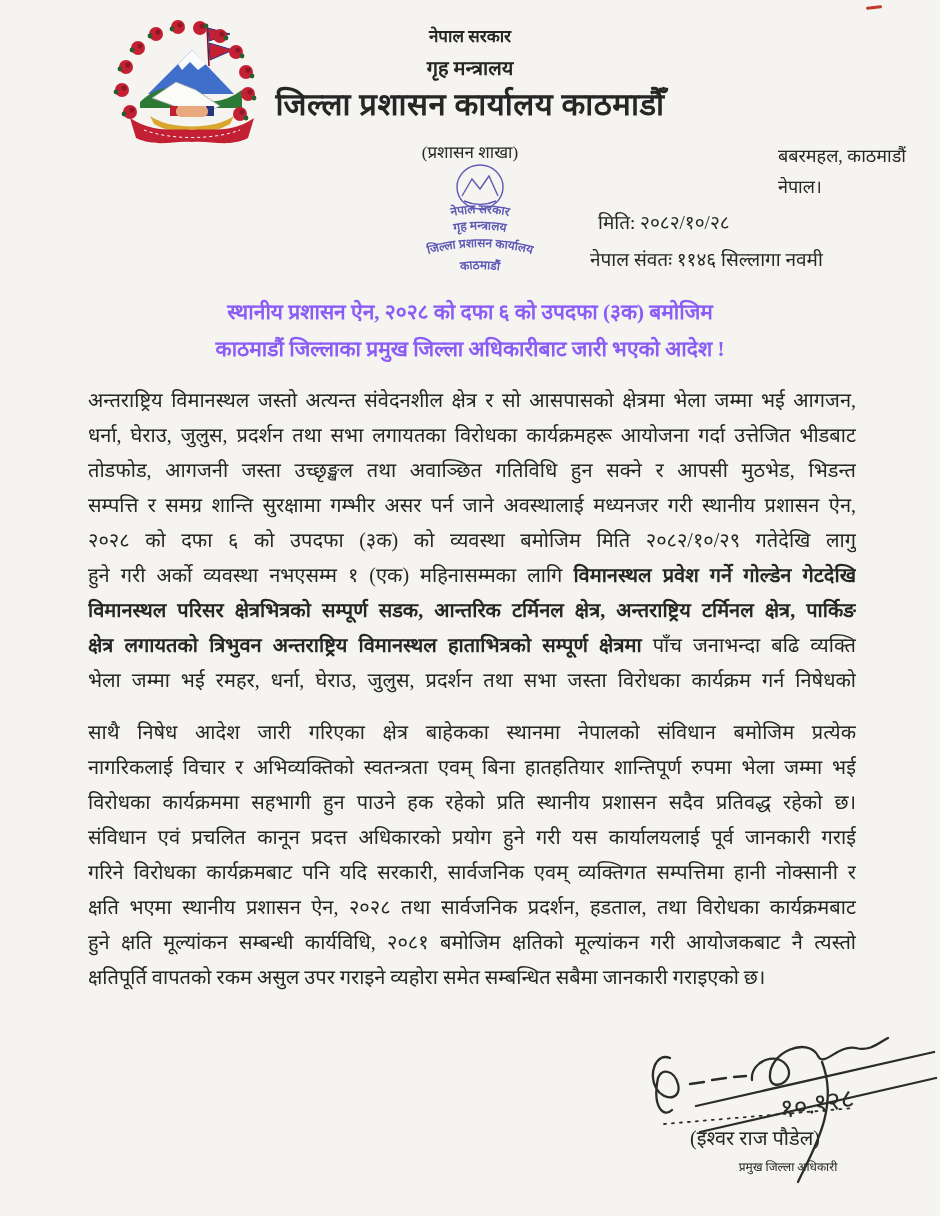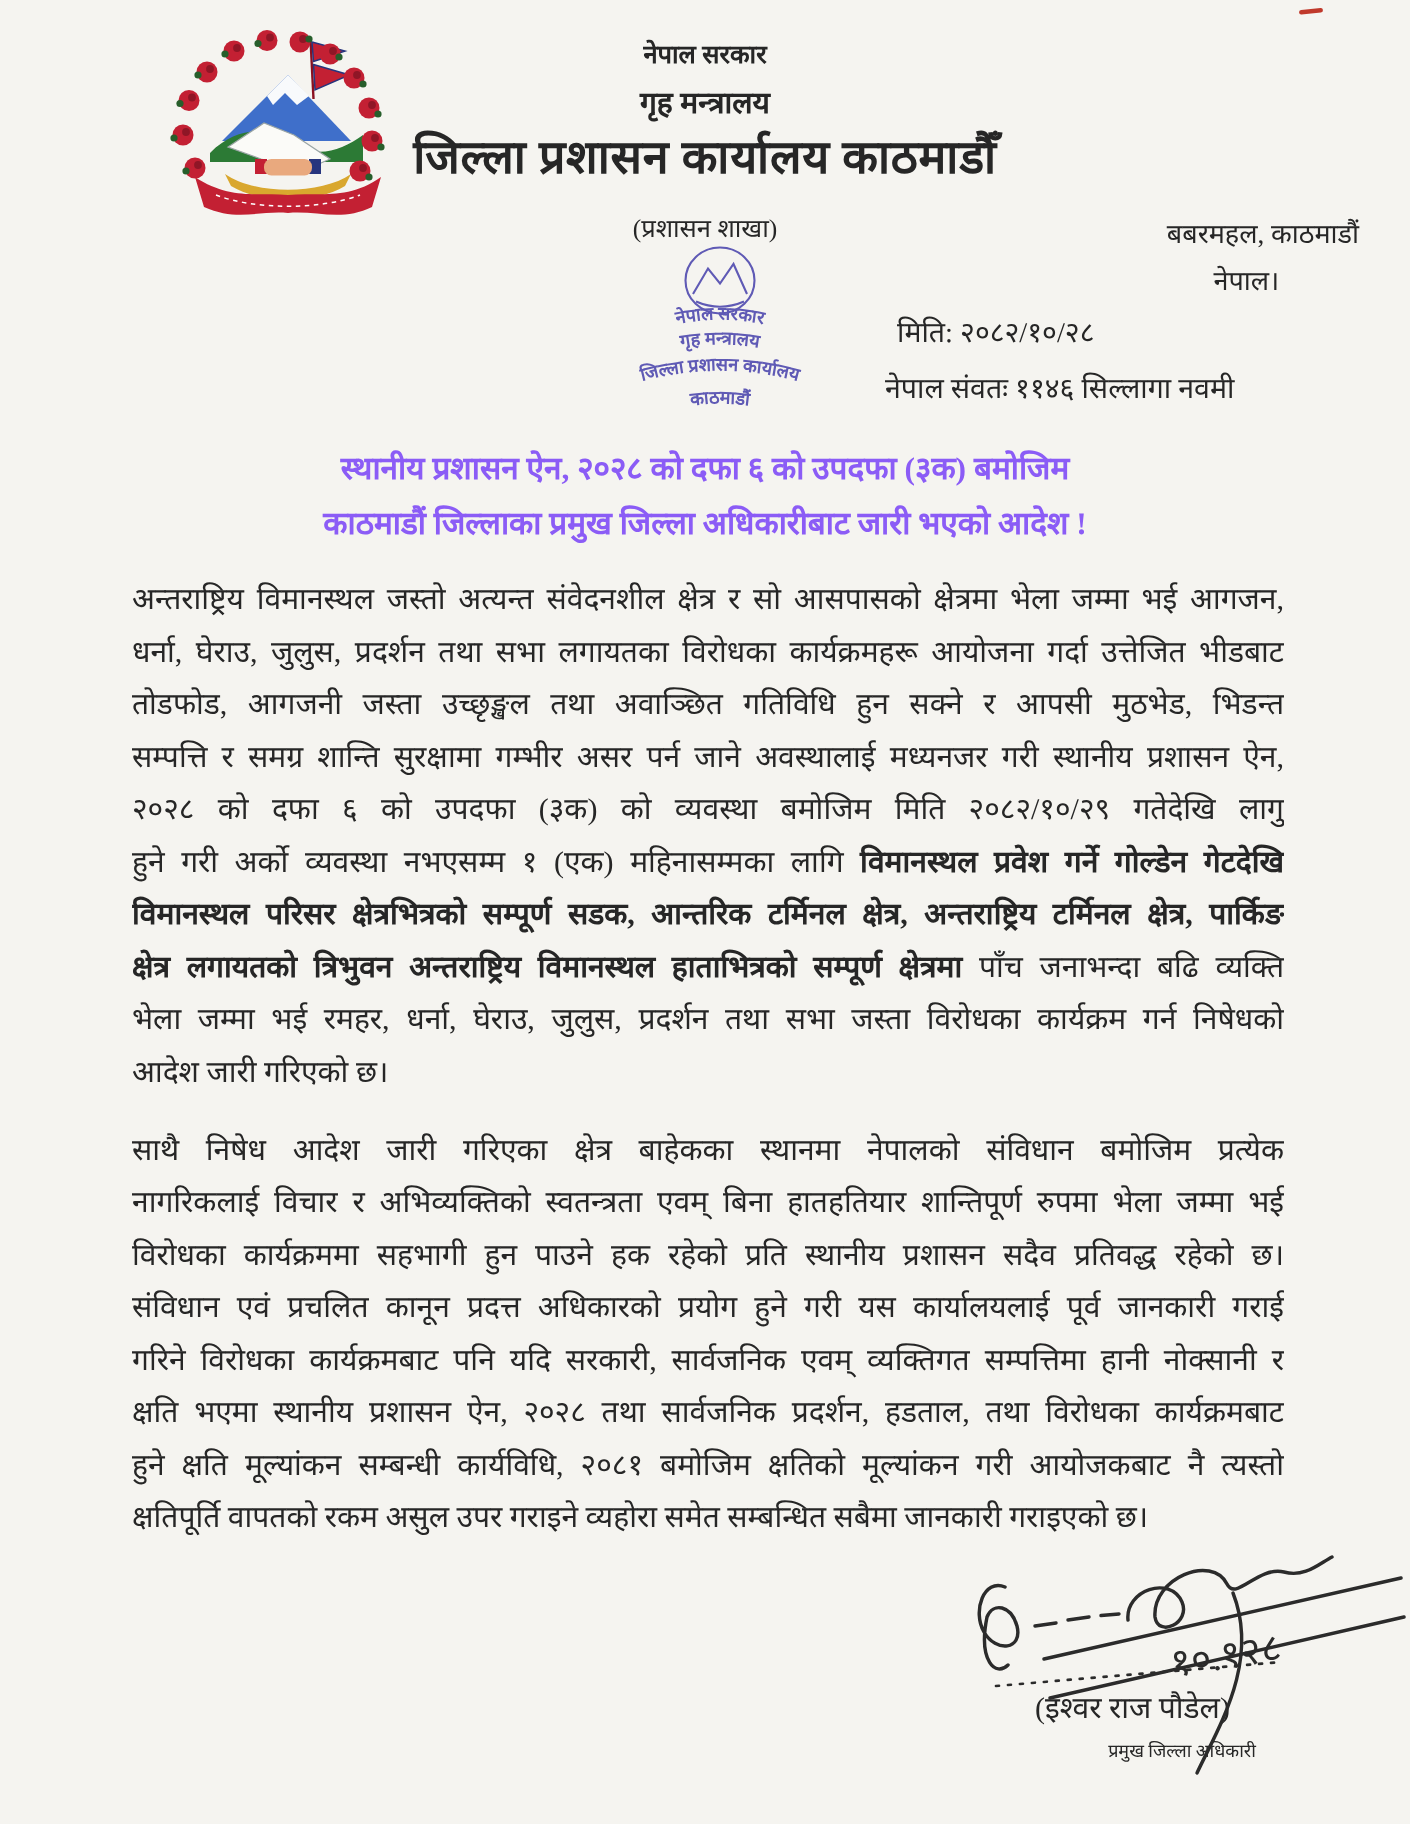--- a/index.html
+++ b/index.html
@@ -7,21 +7,21 @@
     position:relative;width:940px;height:1216px;margin:0 auto;
     background:#f5f4f0;
     font-family:"Liberation Serif","DejaVu Serif",serif;
     color:#262626;overflow:hidden;
   }
   .abs{position:absolute;}
   .hdr-gov{top:24px;left:0;right:0;text-align:center;font-size:17px;font-weight:600;}
   .hdr-min{top:54px;left:0;right:0;text-align:center;font-size:20px;font-weight:600;}
   .hdr-office{top:82px;left:0;right:0;text-align:center;font-size:31px;font-weight:700;letter-spacing:.5px;}
   .hdr-branch{top:140px;left:0;right:0;text-align:center;font-size:17px;}
-  .addr{top:141px;right:34px;text-align:center;font-size:18px;line-height:31px;}
+  .addr{top:141px;right:34px;text-align:left;font-size:18px;line-height:31px;}
   .dateblock{top:204px;left:598px;font-size:19px;line-height:37px;}
   .doc-title{top:294px;left:70px;right:70px;text-align:center;font-weight:700;font-size:21px;line-height:37px;color:#8b5cf6;}
   .bodytext{top:383px;left:88px;width:768px;font-size:20px;}
   .bline{height:35px;line-height:35px;text-align:justify;text-align-last:justify;overflow:hidden;}
   .bline.noj{text-align-last:left;}
   .para+.para{margin-top:17px;}
   .b{font-weight:700;}
   .signame{top:1124px;left:625px;width:260px;text-align:center;font-size:20px;}
   .sigtitle{top:1158px;left:658px;width:260px;text-align:center;font-size:12px;}
   .redmark{top:6px;left:866px;width:16px;height:3px;background:#c0392b;transform:rotate(-6deg);border-radius:2px;}
@@ -151,21 +151,20 @@
       <div class="para">
         <div class="bline"><span>अन्तराष्ट्रिय विमानस्थल जस्तो अत्यन्त संवेदनशील क्षेत्र र सो आसपासको क्षेत्रमा भेला जम्मा भई आगजन,</span></div>
         <div class="bline"><span>धर्ना, घेराउ, जुलुस, प्रदर्शन तथा सभा लगायतका विरोधका कार्यक्रमहरू आयोजना गर्दा उत्तेजित भीडबाट</span></div>
         <div class="bline"><span>तोडफोड, आगजनी जस्ता उच्छृङ्खल तथा अवाञ्छित गतिविधि हुन सक्ने र आपसी मुठभेड, भिडन्त</span></div>
         <div class="bline"><span>सम्पत्ति र समग्र शान्ति सुरक्षामा गम्भीर असर पर्न जाने अवस्थालाई मध्यनजर गरी स्थानीय प्रशासन ऐन,</span></div>
         <div class="bline"><span>२०२८ को दफा ६ को उपदफा (३क) को व्यवस्था बमोजिम मिति २०८२/१०/२९ गतेदेखि लागु</span></div>
         <div class="bline"><span>हुने गरी अर्को व्यवस्था नभएसम्म १ (एक) महिनासम्मका लागि </span><span class="b">विमानस्थल प्रवेश गर्ने गोल्डेन गेटदेखि</span></div>
         <div class="bline"><span class="b">विमानस्थल परिसर क्षेत्रभित्रको सम्पूर्ण सडक, आन्तरिक टर्मिनल क्षेत्र, अन्तराष्ट्रिय टर्मिनल क्षेत्र, पार्किङ</span></div>
         <div class="bline"><span class="b">क्षेत्र लगायतको त्रिभुवन अन्तराष्ट्रिय विमानस्थल हाताभित्रको सम्पूर्ण क्षेत्रमा</span><span> पाँच जनाभन्दा बढि व्यक्ति</span></div>
         <div class="bline"><span>भेला जम्मा भई रमहर, धर्ना, घेराउ, जुलुस, प्रदर्शन तथा सभा जस्ता विरोधका कार्यक्रम गर्न निषेधको</span></div>
-        <div class="bline noj"><span>आदेश जारी गरिएको छ।</span></div>
       </div>
       <div class="para">
         <div class="bline"><span>साथै निषेध आदेश जारी गरिएका क्षेत्र बाहेकका स्थानमा नेपालको संविधान बमोजिम प्रत्येक</span></div>
         <div class="bline"><span>नागरिकलाई विचार र अभिव्यक्तिको स्वतन्त्रता एवम् बिना हातहतियार शान्तिपूर्ण रुपमा भेला जम्मा भई</span></div>
         <div class="bline"><span>विरोधका कार्यक्रममा सहभागी हुन पाउने हक रहेको प्रति स्थानीय प्रशासन सदैव प्रतिवद्ध रहेको छ।</span></div>
         <div class="bline"><span>संविधान एवं प्रचलित कानून प्रदत्त अधिकारको प्रयोग हुने गरी यस कार्यालयलाई पूर्व जानकारी गराई</span></div>
         <div class="bline"><span>गरिने विरोधका कार्यक्रमबाट पनि यदि सरकारी, सार्वजनिक एवम् व्यक्तिगत सम्पत्तिमा हानी नोक्सानी र</span></div>
         <div class="bline"><span>क्षति भएमा स्थानीय प्रशासन ऐन, २०२८ तथा सार्वजनिक प्रदर्शन, हडताल, तथा विरोधका कार्यक्रमबाट</span></div>
         <div class="bline"><span>हुने क्षति मूल्यांकन सम्बन्धी कार्यविधि, २०८१ बमोजिम क्षतिको मूल्यांकन गरी आयोजकबाट नै त्यस्तो</span></div>
         <div class="bline noj"><span>क्षतिपूर्ति वापतको रकम असुल उपर गराइने व्यहोरा समेत सम्बन्धित सबैमा जानकारी गराइएको छ।</span></div>

